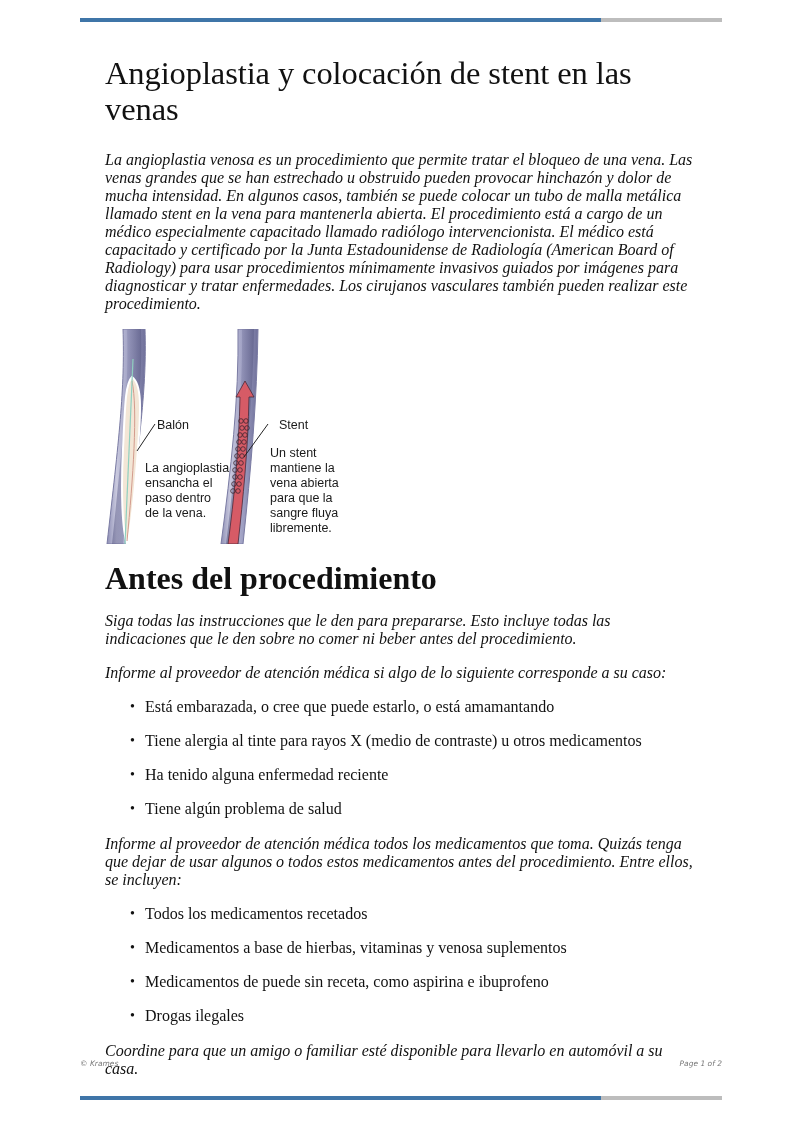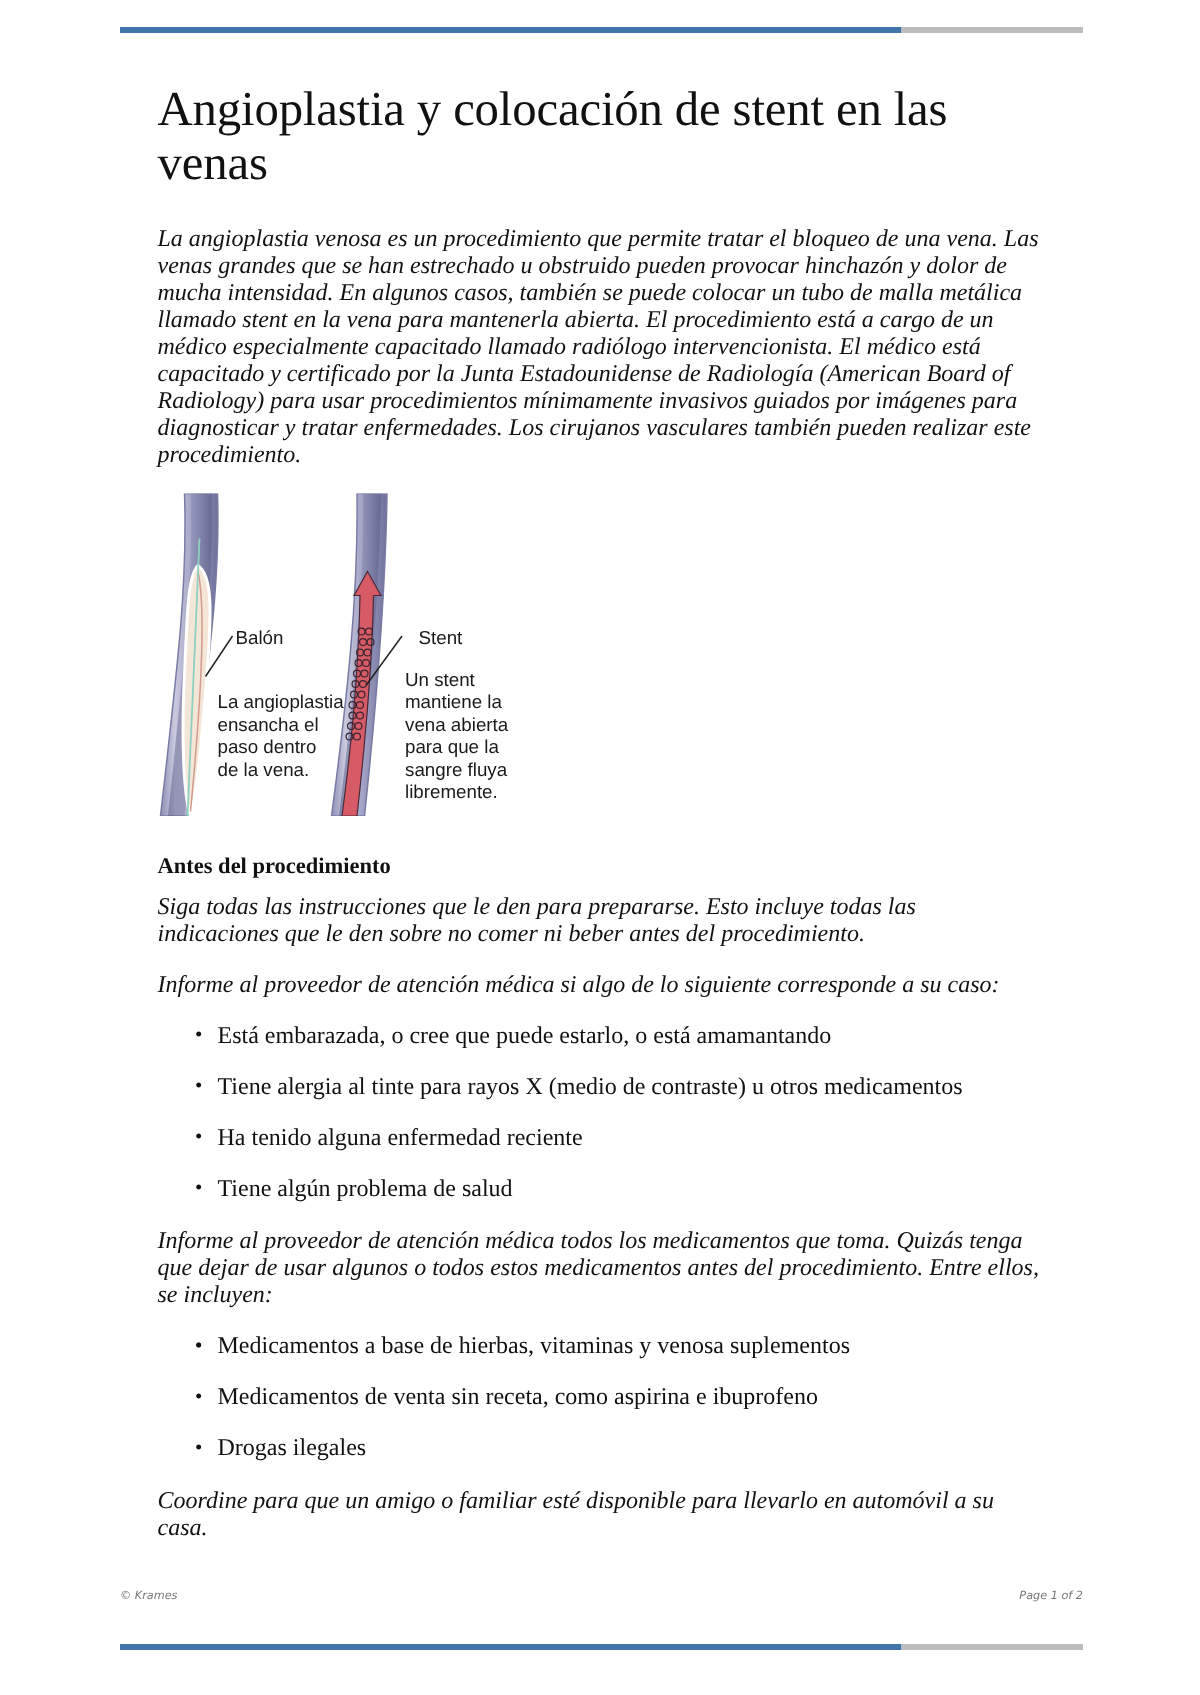--- a/index.html
+++ b/index.html
@@ -42,24 +42,24 @@
       letter-spacing: -0.1px;
       width: 580px;
     }
     p {
       font-size: 16px;
       line-height: 18px;
       margin: 0 0 16px 0;
       font-style: italic;
     }
     h2 {
-      font-size: 15px;
+      font-size: 32px;
       line-height: 28px;
       font-weight: bold;
-      margin: 0 0 4px 0;
+      margin: 0 0 20px 0;
     }
     ul {
       margin: 0 0 17px 0;
       padding: 0;
       list-style: none;
     }
     ul li {
       position: relative;
       font-size: 16px;
       line-height: 18px;
@@ -188,23 +188,23 @@
   <ul>
     <li><span class="bullet">•</span><span>Está embarazada, o cree que puede estarlo, o está amamantando</span></li>
     <li><span class="bullet">•</span><span>Tiene alergia al tinte para rayos X (medio de contraste) u otros medicamentos</span></li>
     <li><span class="bullet">•</span><span>Ha tenido alguna enfermedad reciente</span></li>
     <li><span class="bullet">•</span><span>Tiene algún problema de salud</span></li>
   </ul>
 
   <p>Informe al proveedor de atención médica todos los medicamentos que toma. Quizás tenga que dejar de usar algunos o todos estos medicamentos antes del procedimiento. Entre ellos, se incluyen:</p>
 
   <ul>
-    <li><span class="bullet">•</span></li>
+    <li><span class="bullet">•</span><span>Todos los medicamentos recetados</span></li>
     <li><span class="bullet">•</span><span>Medicamentos a base de hierbas, vitaminas y venosa suplementos</span></li>
-    <li><span class="bullet">•</span><span>Medicamentos de venta sin receta, como aspirina e ibuprofeno</span></li>
+    <li><span class="bullet">•</span><span>Medicamentos de puede sin receta, como aspirina e ibuprofeno</span></li>
     <li><span class="bullet">•</span><span>Drogas ilegales</span></li>
   </ul>
 
   <p>Coordine para que un amigo o familiar esté disponible para llevarlo en automóvil a su casa.</p>
 </div>
 
 <div class="rule bottom">
   <div class="seg-main" style="background: rgb(63, 117, 168);"></div>
   <div class="seg-rest" style="background: rgb(189, 189, 189);"></div>
 </div>

